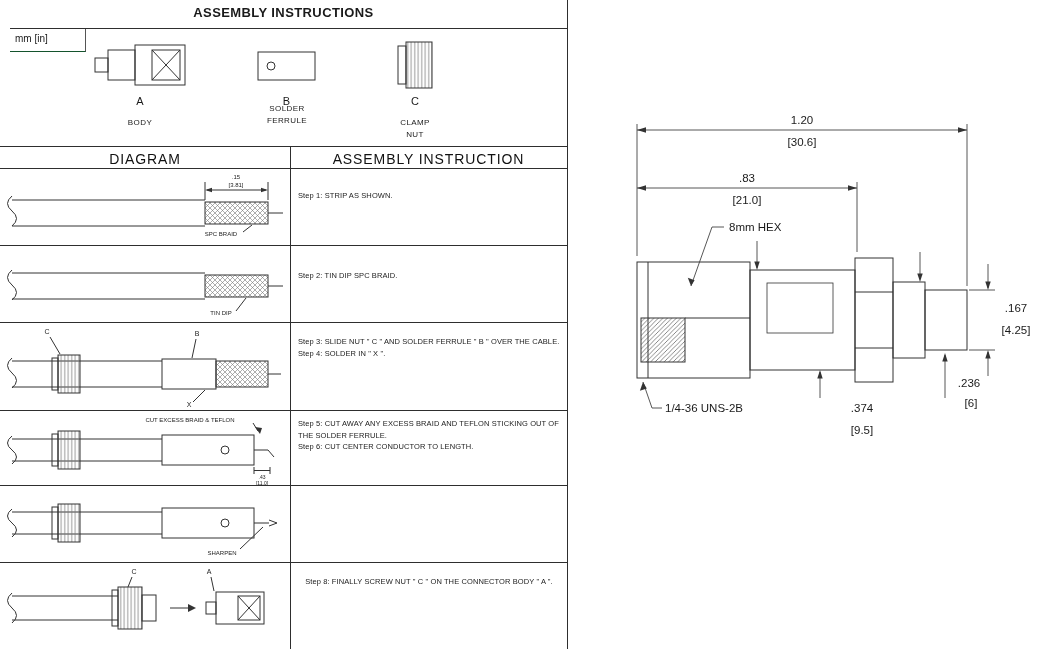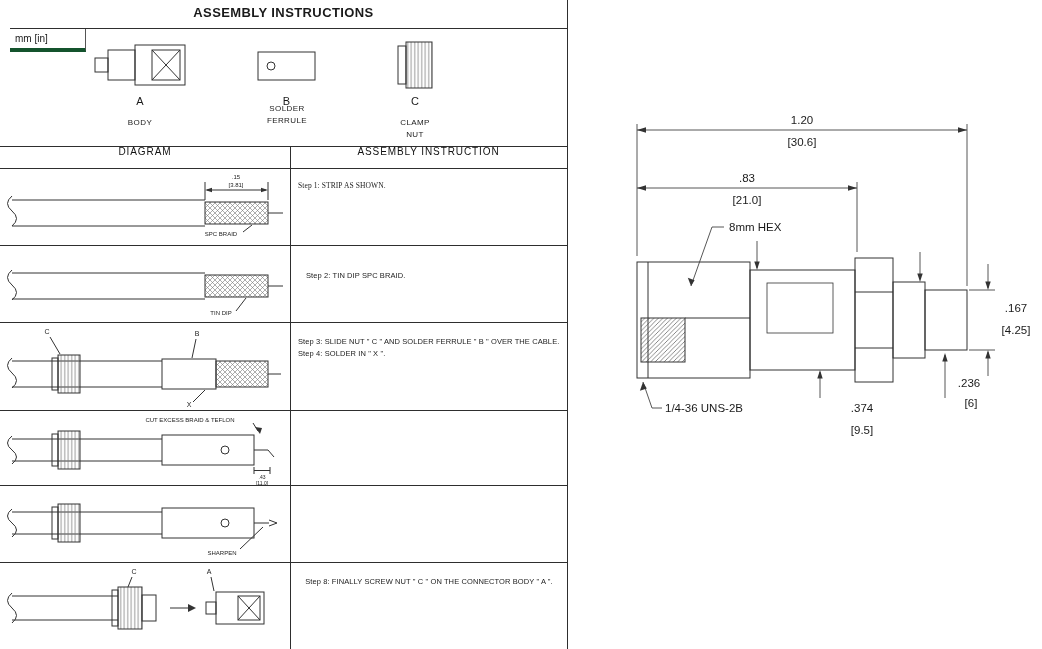--- a/index.html
+++ b/index.html
@@ -3,24 +3,24 @@
 <meta charset="utf-8">
 <style>
   * { margin:0; padding:0; box-sizing:border-box; }
   body { font-family:"Liberation Sans", sans-serif; background:#fff; }
   #root { position:relative; width:1042px; height:649px; background:#fff; color:#1a1a1a; overflow:hidden; }
   .abs { position:absolute; }
   .hline { position:absolute; height:1px; background:#2e2e2e; }
   .vline { position:absolute; width:1px; background:#2e2e2e; }
   .title { font-weight:bold; font-size:13px; letter-spacing:.4px; text-align:center; }
   .units { font-size:10px; padding:4px 0 0 5px; }
-  .units-cell { border-right:1px solid #555; border-bottom:4px solid #14532d; }
+  .units-cell { border-right:1px solid #555; border-bottom:1px solid #14532d; }
   .part-letter { font-size:11px; text-align:center; }
   .part-name { font-size:8px; line-height:1.5; letter-spacing:.4px; text-align:center; white-space:pre-line;margin-top:8px; }
-  .header-cell { font-size:10px; letter-spacing:.9px; text-align:center; color:#111; }
+  .header-cell { font-size:14px; letter-spacing:.9px; text-align:center; padding-top:5px; color:#111; }
   .step-cell { font-size:7.5px; color:#222; }
   .step-line { line-height:1.55; letter-spacing:.1px; }
   svg text { font-family:"Liberation Sans", sans-serif; }
 </style>
 </head>
 <body>
 
 <div id="root">
 
   <div class="abs title" style="left:0;top:5px;width:567px;">ASSEMBLY INSTRUCTIONS</div>
@@ -83,21 +83,21 @@
     <g fill="#333" stroke="none">
       <polygon points="205,22 212,19.8 212,24.2"></polygon>
       <polygon points="268,22 261,19.8 261,24.2"></polygon>
     </g>
     <g fill="#222" stroke="none" font-size="6" text-anchor="middle">
       <text x="236" y="11">.15</text>
       <text x="236" y="19">[3.81]</text>
       <text x="221" y="68">SPC BRAID</text>
     </g>
   </svg>
-  <div class="abs step-cell" style="left:298px;top:180px;width:262px;font-family:Liberation Serif, serif;">
+  <div class="abs step-cell" style="left:298px;top:190px;width:262px;">
     <div class="step-line">Step 1: STRIP AS SHOWN.</div>
   </div>
   <div class="hline" style="left:0;top:245px;width:567px;"></div>
 
   <svg class="abs" style="left:0;top:245px;" width="290" height="77">
     <defs>
         <pattern id="hxB" width="5" height="5" patternUnits="userSpaceOnUse">
           <path d="M0,5L5,0M0,0L5,5" stroke="#777" stroke-width="0.6"></path>
         </pattern>
       </defs>
@@ -106,21 +106,21 @@
       <line x1="12" y1="28" x2="205" y2="28"></line>
       <line x1="12" y1="54" x2="205" y2="54"></line>
       <rect x="205" y="30" width="63" height="22" fill="url(#hxB)"></rect>
       <line x1="268" y1="41" x2="283" y2="41"></line>
       <line x1="236" y1="66" x2="246" y2="53"></line>
     </g>
     <g fill="#222" stroke="none" font-size="6" text-anchor="middle">
       <text x="221" y="70">TIN DIP</text>
     </g>
   </svg>
-  <div class="abs step-cell" style="left:298px;top:270px;width:262px;margin-left:8px;">
+  <div class="abs step-cell" style="left:298px;top:270px;width:262px;">
     <div class="step-line">Step 2: TIN DIP SPC BRAID.</div>
   </div>
   <div class="hline" style="left:0;top:322px;width:567px;"></div>
 
   <svg class="abs" style="left:0;top:322px;" width="290" height="88">
     <defs>
       <pattern id="hxC" width="5" height="5" patternUnits="userSpaceOnUse">
           <path d="M0,5L5,0M0,0L5,5" stroke="#777" stroke-width="0.6"></path>
         </pattern>
       <pattern id="knC" width="3.5" height="8" patternUnits="userSpaceOnUse">
@@ -175,20 +175,24 @@
     </g>
     <g fill="#333" stroke="none">
       <polygon points="260,24 255,17 262,18"></polygon>
     </g>
     <g fill="#222" stroke="none" font-size="6" text-anchor="middle">
       <text x="190" y="12">CUT EXCESS BRAID &amp; TEFLON</text>
       <text x="262" y="69" font-size="5">.43</text>
       <text x="262" y="74.5" font-size="5">[11.0]</text>
     </g>
   </svg>
+  <div class="abs step-cell" style="left:298px;top:418px;width:262px;">
+    <div class="step-line">Step 5: CUT AWAY ANY EXCESS BRAID AND TEFLON STICKING OUT OF THE SOLDER FERRULE.</div>
+    <div class="step-line">Step 6: CUT CENTER CONDUCTOR TO LENGTH.</div>
+  </div>
   <div class="hline" style="left:0;top:485px;width:567px;"></div>
 
   <svg class="abs" style="left:0;top:485px;" width="290" height="77">
     <defs>
         <pattern id="knE" width="3.5" height="8" patternUnits="userSpaceOnUse">
           <path d="M1.7,0 V8" stroke="#777" stroke-width="0.8"></path>
         </pattern>
       </defs>
     <g stroke="#333" fill="none">
       <path d="M12,24 q-9,7 0,14 q9,7 0,14"></path>

